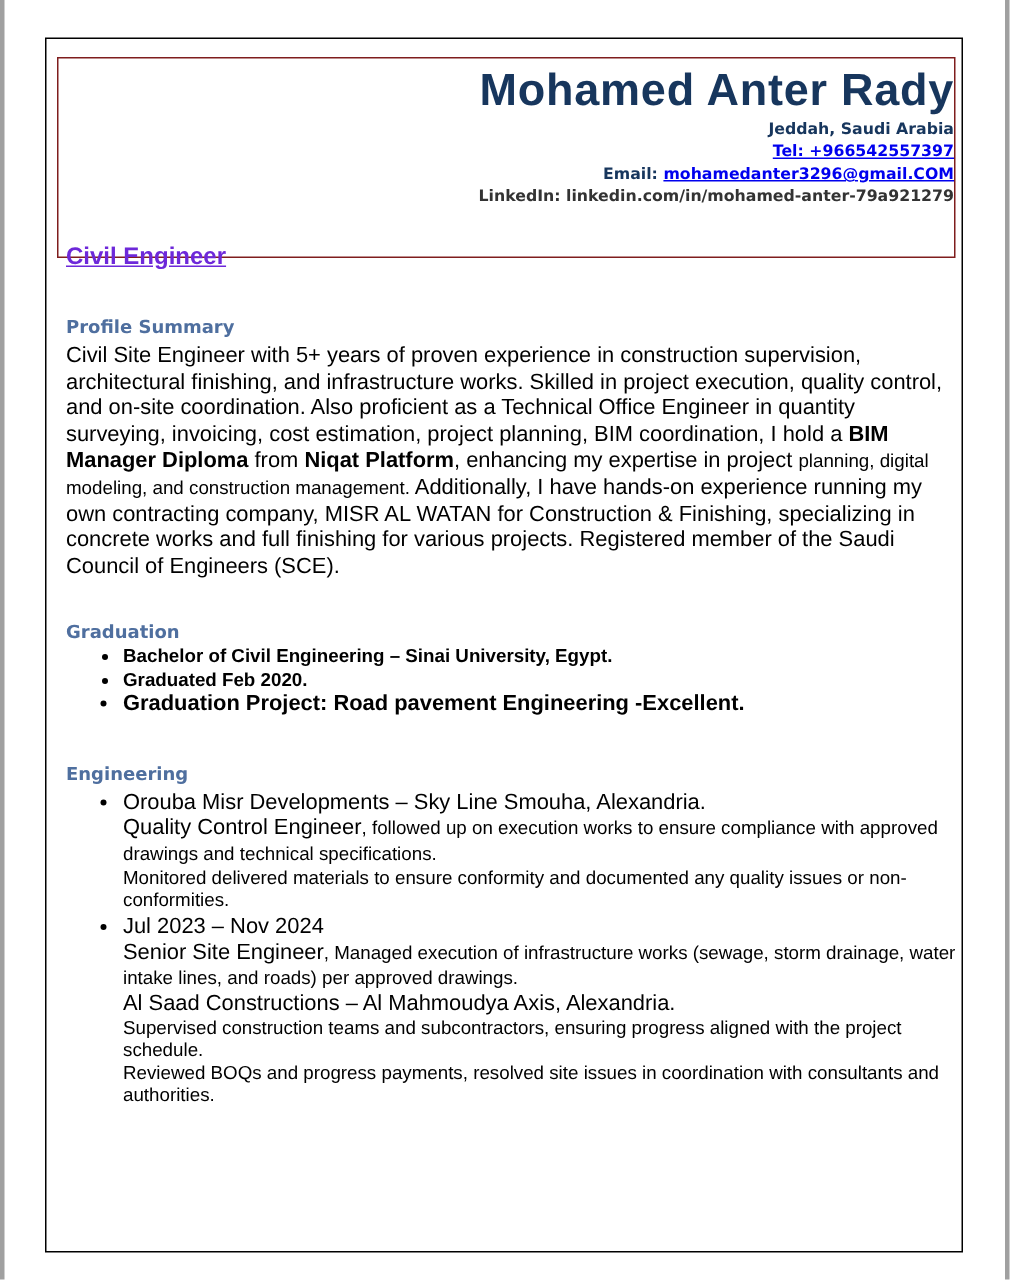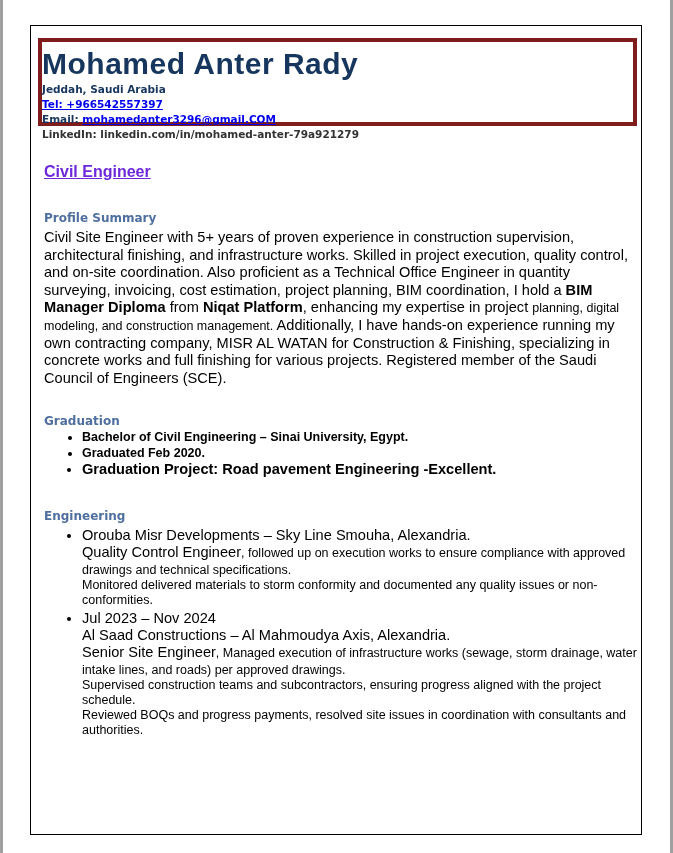--- a/index.html
+++ b/index.html
@@ -7,22 +7,22 @@
       width: 673px; height: 853px; background: #ffffff; position: relative; overflow: hidden;
       font-family: "Liberation Sans", sans-serif; color: #000;
     }
     .edge-left { position: absolute; left: 0; top: 0; width: 3px; height: 853px; background: #a0a0a0; }
     .edge-right { position: absolute; right: 0; top: 0; width: 3px; height: 853px; background: #a0a0a0; }
     .page-frame {
       position: absolute; left: 30px; top: 25px; width: 612px; height: 810px;
       border: 1px solid #000; box-sizing: border-box;
     }
     .header-box {
-      position: absolute; left: 38px; top: 38px; width: 599px; height: 88px;
-      border: 4px solid #7f1d1d; box-sizing: border-box; text-align: left;
+      position: absolute; left: 38px; top: 38px; width: 599px; height: 134px;
+      border: 1px solid #7f1d1d; box-sizing: border-box; text-align: right;
     }
     .name {
       font-family: "Liberation Sans", sans-serif; font-weight: bold; font-size: 30px;
       color: #17365d; letter-spacing: 0.5px; margin-top: 4px; line-height: 36px;
     }
     .contact {
       font-family: "DejaVu Sans", sans-serif; font-weight: bold; font-size: 10.5px;
       color: #17365d; line-height: 15px;
     }
     .contact a { color: #0000ee; text-decoration: underline; }
@@ -79,22 +79,22 @@
   <li>Bachelor of Civil Engineering – Sinai University, Egypt.</li>
   <li>Graduated Feb 2020.</li>
   <li class="big">Graduation Project: Road pavement Engineering -Excellent.</li>
 </ul>
 
 <div class="section-heading" style="top:509px;">Engineering</div>
 <ul class="exp">
   <li>
     <span class="line">Orouba Misr Developments – Sky Line Smouha, Alexandria.</span>
     <span class="line"><span>Quality Control Engineer</span><span class="small">, followed up on execution works to ensure compliance with approved drawings and technical specifications.</span></span>
-    <span class="line small">Monitored delivered materials to storm conformity and documented any quality issues or non-conformities.</span>
+    <span class="line small">Monitored delivered materials to ensure conformity and documented any quality issues or non-conformities.</span>
   </li>
   <li>
     <span class="line">Jul 2023 – Nov 2024</span>
+    <span class="line"><span>Senior Site Engineer</span><span class="small">, Managed execution of infrastructure works (sewage, storm drainage, water intake lines, and roads) per approved drawings.</span></span>
     <span class="line">Al Saad Constructions – Al Mahmoudya Axis, Alexandria.</span>
-    <span class="line"><span>Senior Site Engineer</span><span class="small">, Managed execution of infrastructure works (sewage, storm drainage, water intake lines, and roads) per approved drawings.</span></span>
     <span class="line small">Supervised construction teams and subcontractors, ensuring progress aligned with the project schedule.</span>
     <span class="line small">Reviewed BOQs and progress payments, resolved site issues in coordination with consultants and authorities.</span>
   </li>
 </ul>
 
 </body></html>

